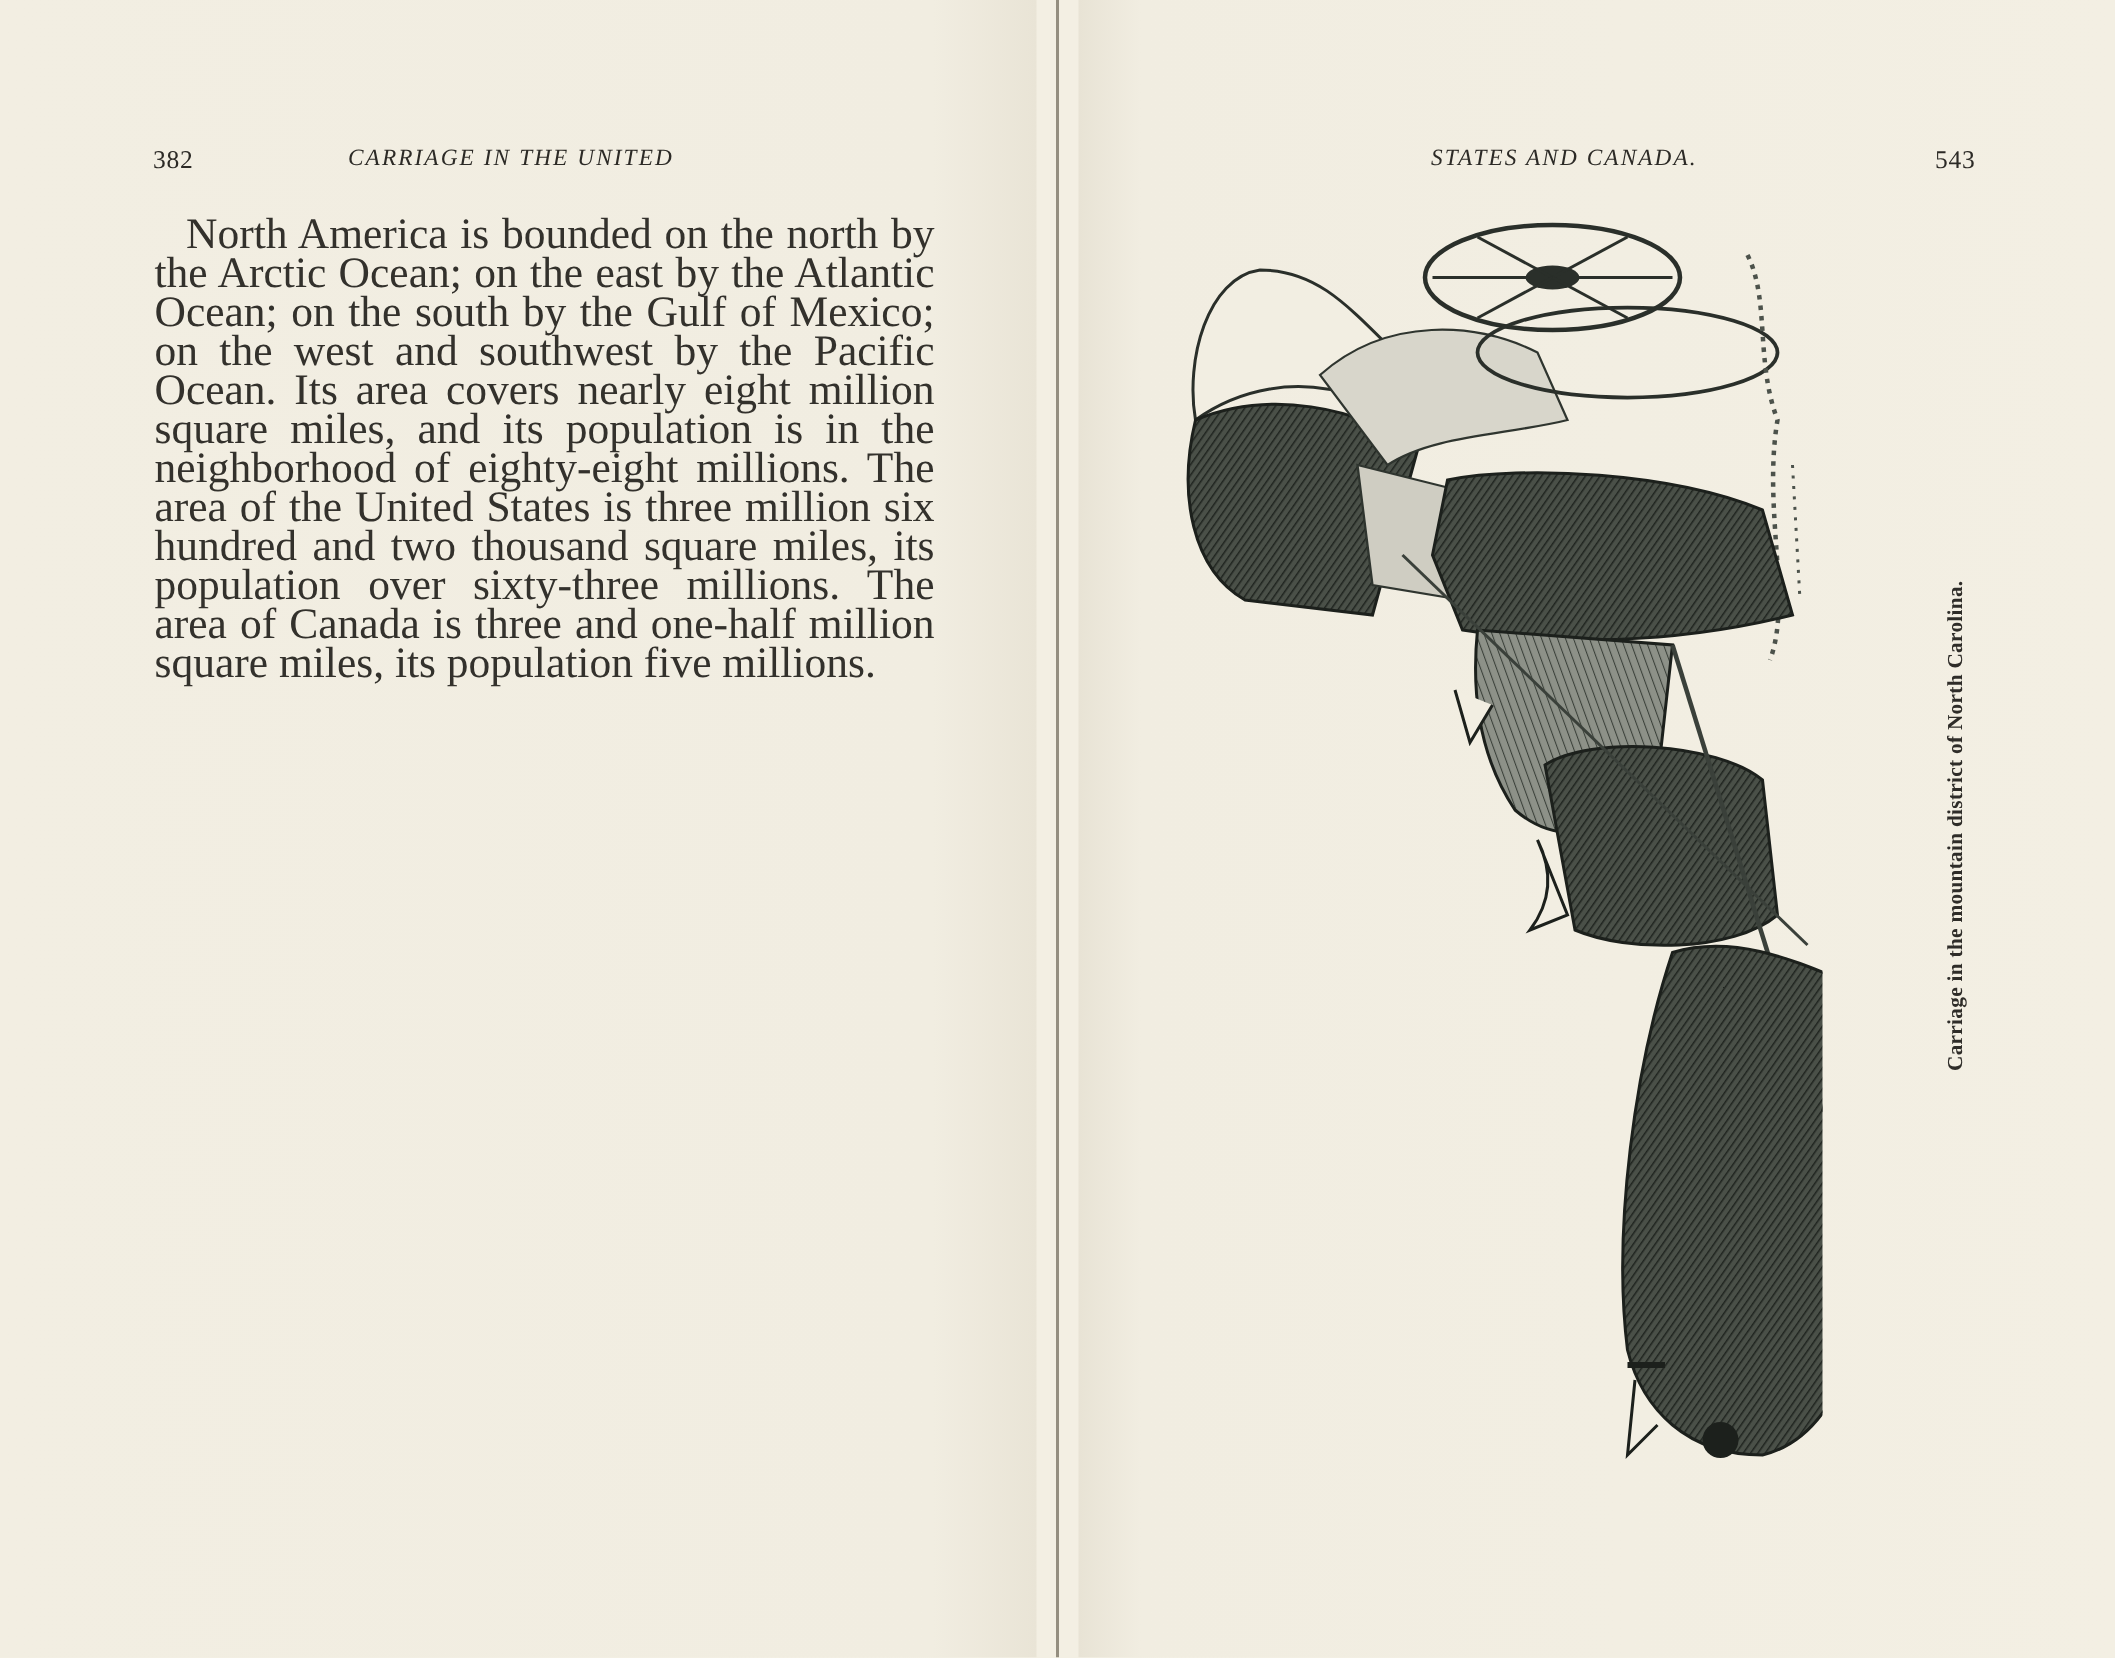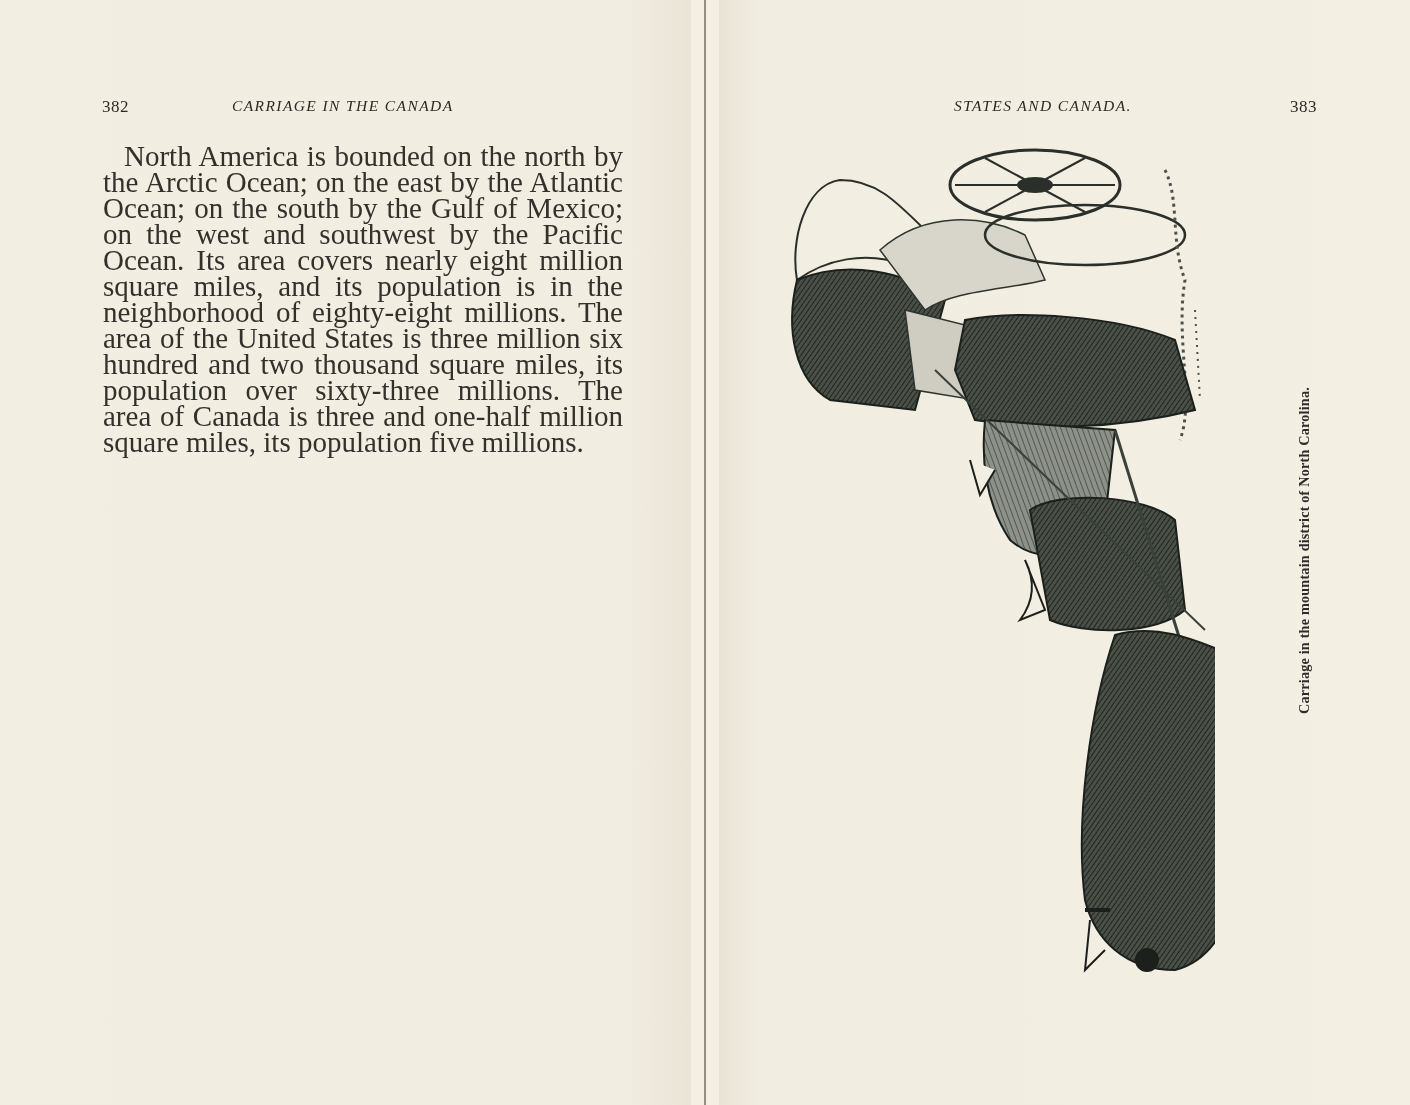--- a/index.html
+++ b/index.html
@@ -37,31 +37,31 @@
       letter-spacing: .2px;
     }
   </style>
 </head>
 <body>
 
 <div class="spread">
   <div class="page left">
     <div class="running-head" style="left:0;width:705px;">
       <span class="num" style="left:102px;">382</span>
-      <span class="title" style="left:232px;">CARRIAGE IN THE CANADA</span>
+      <span class="title" style="left:232px;">CARRIAGE IN THE UNITED</span>
     </div>
     <div class="body-text">
       <p>North America is bounded on the north by the Arctic Ocean; on the east by the Atlantic Ocean; on the south by the Gulf of Mexico; on the west and southwest by the Pacific Ocean. Its area covers nearly eight million square miles, and its population is in the neighborhood of eighty-eight millions. The area of the United States is three million six hundred and two thousand square miles, its population over sixty-three millions. The area of Canada is three and one-half million square miles, its population five millions.</p>
     </div>
   </div>
 
   <div class="page right">
     <div class="running-head" style="left:0;width:705px;">
       <span class="title" style="left:235px;">STATES AND CANADA.</span>
-      <span class="num" style="left:571px;">383</span>
+      <span class="num" style="left:571px;">543</span>
     </div>
   </div>
 </div>
 
 <div class="gutter"></div>
 
 <svg class="illustration" viewBox="0 0 430 840" xmlns="http://www.w3.org/2000/svg">
   <defs>
     <pattern id="hatch" width="4" height="4" patternUnits="userSpaceOnUse" patternTransform="rotate(35)">
       <rect width="4" height="4" fill="#4a5048"></rect>

